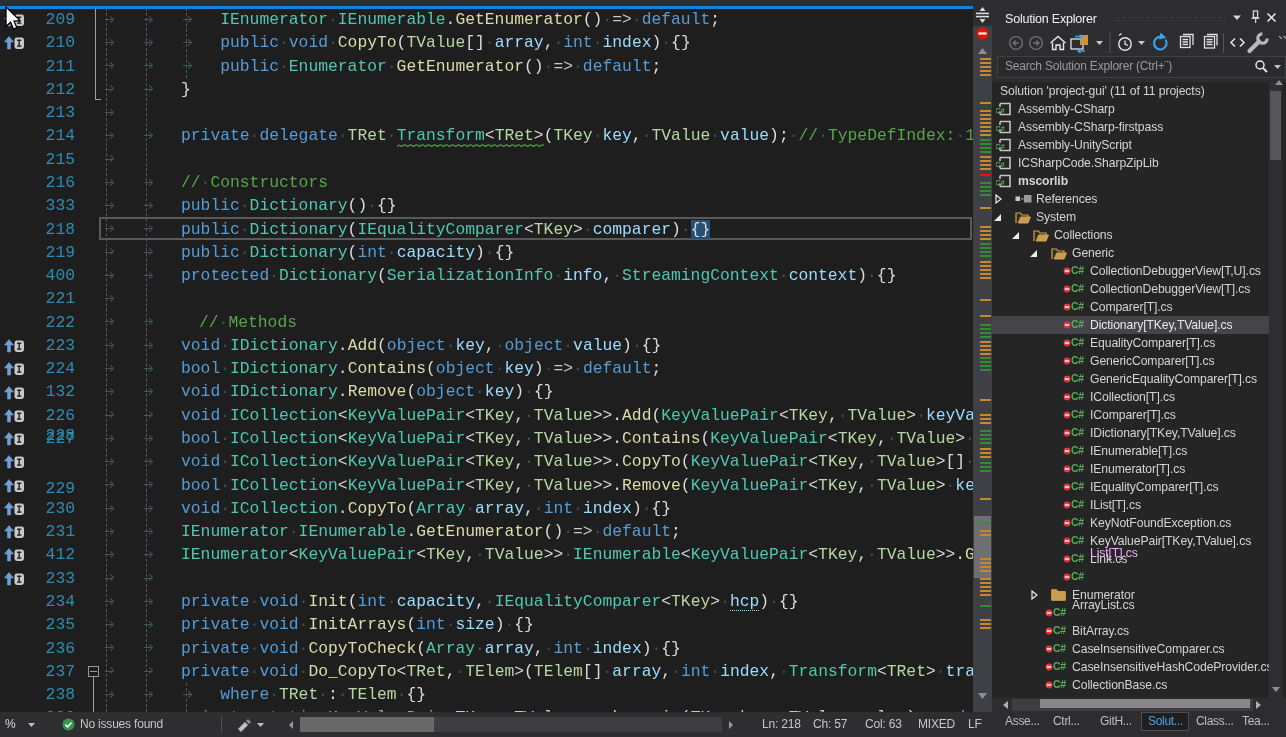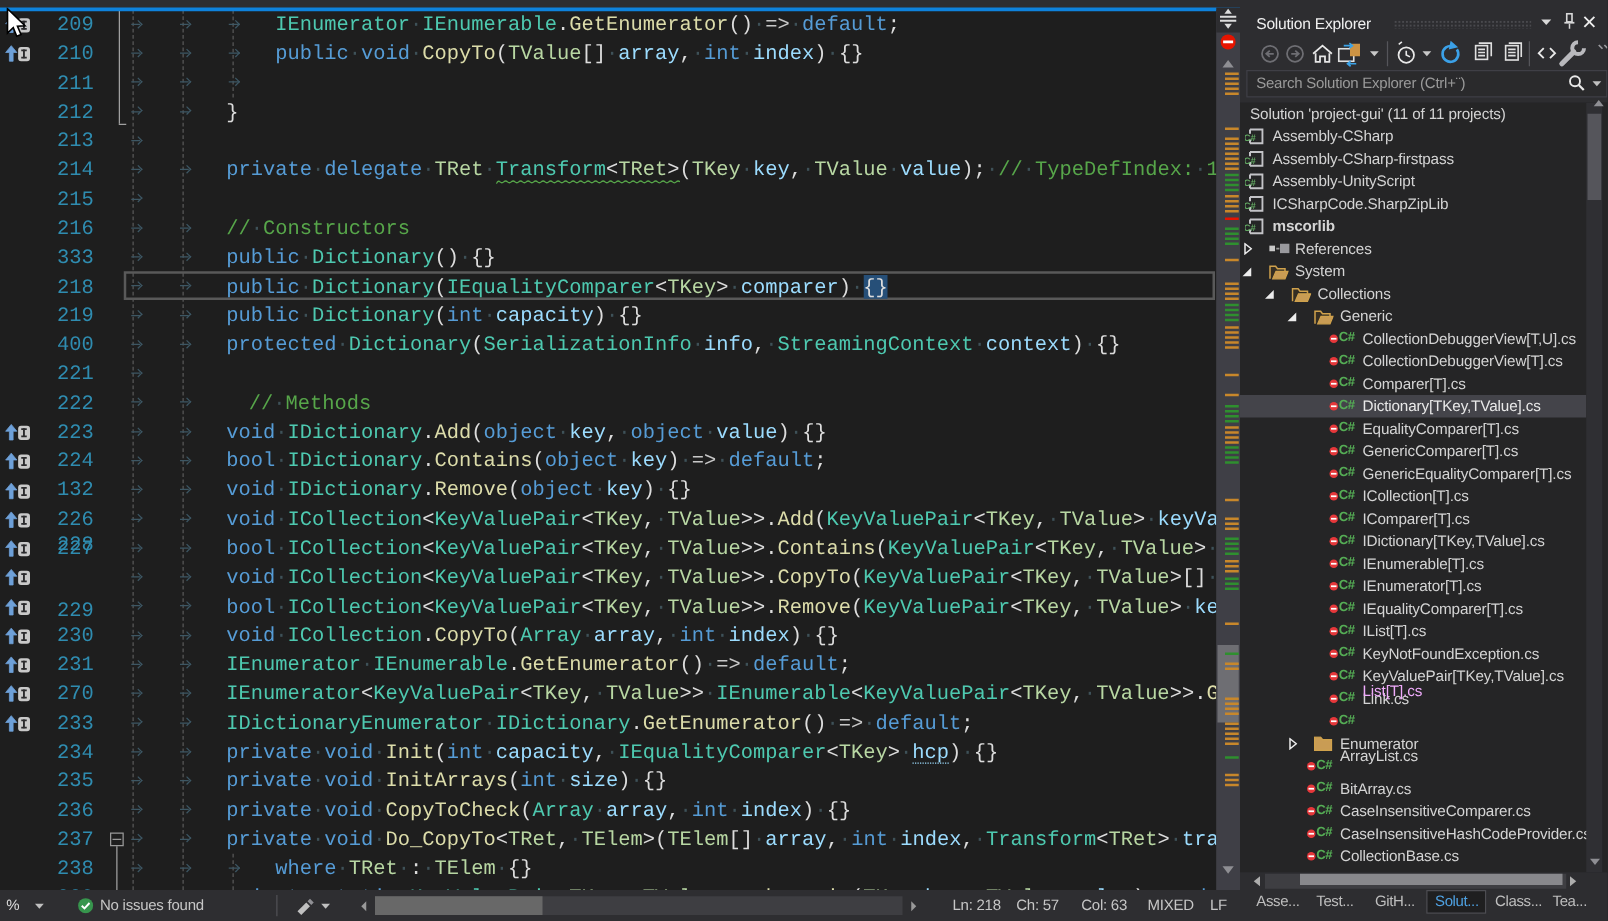--- a/index.html
+++ b/index.html
@@ -134,21 +134,21 @@
 <div class="ln" style="top:302.64px">222</div>
 <div class="ln" style="top:325.92px">223</div>
 <div class="ln" style="top:349.20px">224</div>
 <div class="ln" style="top:372.48px">132</div>
 <div class="ln" style="top:395.76px">226</div>
 <div class="ln" style="top:419.04px">227</div>
 <div class="ln" style="top:416px">228</div>
 <div class="ln" style="top:469px">229</div>
 <div class="ln" style="top:488.88px">230</div>
 <div class="ln" style="top:512.16px">231</div>
-<div class="ln" style="top:535.44px">270</div>
+<div class="ln" style="top:535.44px">412</div>
 <div class="ln" style="top:558.72px">233</div>
 <div class="ln" style="top:582.00px">234</div>
 <div class="ln" style="top:605.28px">235</div>
 <div class="ln" style="top:628.56px">236</div>
 <div class="ln" style="top:651.84px">237</div>
 <div class="ln" style="top:675.12px">238</div>
 <div class="ln" style="top:698.40px">239</div>
 <div class="ar" style="left:104.6px;top:10.8px"></div>
 <div class="ar" style="left:143.8px;top:10.8px"></div>
 <div class="ar" style="left:183.0px;top:10.8px"></div>
@@ -206,20 +206,21 @@
 <div class="ar" style="left:104.6px;top:639.4px"></div>
 <div class="ar" style="left:143.8px;top:639.4px"></div>
 <div class="ar" style="left:104.6px;top:662.6px"></div>
 <div class="ar" style="left:143.8px;top:662.6px"></div>
 <div class="ar" style="left:104.6px;top:685.9px"></div>
 <div class="ar" style="left:143.8px;top:685.9px"></div>
 <div class="ar" style="left:183.0px;top:685.9px"></div>
 
 <div class="cl" style="left:220.2px;top:0.00px"><i class="t" style="font-style:normal">IEnumerator</i><s>·</s><i class="t" style="font-style:normal">IEnumerable</i>.<i class="m" style="font-style:normal">GetEnumerator</i>()<s>·</s><i class="o" style="font-style:normal">=&gt;</i><s>·</s><i class="k" style="font-style:normal">default</i>;</div>
 <div class="cl" style="left:220.2px;top:23.28px"><i class="k" style="font-style:normal">public</i><s>·</s><i class="k" style="font-style:normal">void</i><s>·</s><i class="m" style="font-style:normal">CopyTo</i>(<i class="g" style="font-style:normal">TValue</i>[]<s>·</s><i class="p" style="font-style:normal">array</i>,<s>·</s><i class="k" style="font-style:normal">int</i><s>·</s><i class="p" style="font-style:normal">index</i>)<s>·</s>{}</div>
+<div class="cl" style="left:220.2px;top:46.56px"><i class="k" style="font-style:normal">public</i><s>·</s><i class="t" style="font-style:normal">Enumerator</i><s>·</s><i class="m" style="font-style:normal">GetEnumerator</i>()<s>·</s><i class="o" style="font-style:normal">=&gt;</i><s>·</s><i class="k" style="font-style:normal">default</i>;</div>
 <div class="cl" style="left:181.0px;top:69.84px">}</div>
 <div class="cl" style="left:141.8px;top:93.12px"></div>
 <div class="cl" style="left:181.0px;top:116.40px"><i class="k" style="font-style:normal">private</i><s>·</s><i class="k" style="font-style:normal">delegate</i><s>·</s><i class="g" style="font-style:normal">TRet</i><s>·</s><i class="t" style="font-style:normal">Transform</i>&lt;<i class="g" style="font-style:normal">TRet</i>&gt;(<i class="g" style="font-style:normal">TKey</i><s>·</s><i class="p" style="font-style:normal">key</i>,<s>·</s><i class="g" style="font-style:normal">TValue</i><s>·</s><i class="p" style="font-style:normal">value</i>);<s>·</s><i class="c" style="font-style:normal">//<s>·</s>TypeDefIndex:<s>·</s>18</i></div>
 <div class="cl" style="left:141.8px;top:139.68px"></div>
 <div class="cl" style="left:181.0px;top:162.96px"><i class="c" style="font-style:normal">//<s>·</s>Constructors</i></div>
 <div class="cl" style="left:181.0px;top:209.52px"><i class="k" style="font-style:normal">public</i><s>·</s><i class="t" style="font-style:normal">Dictionary</i>(<i class="t" style="font-style:normal">IEqualityComparer</i>&lt;<i class="g" style="font-style:normal">TKey</i>&gt;<s>·</s><i class="p" style="font-style:normal">comparer</i>)<s>·</s><span style="background:#264f78">{}</span></div>
 <div class="cl" style="left:181.0px;top:186.24px"><i class="k" style="font-style:normal">public</i><s>·</s><i class="t" style="font-style:normal">Dictionary</i>()<s>·</s>{}</div>
 <div class="cl" style="left:181.0px;top:232.80px"><i class="k" style="font-style:normal">public</i><s>·</s><i class="t" style="font-style:normal">Dictionary</i>(<i class="k" style="font-style:normal">int</i><s>·</s><i class="p" style="font-style:normal">capacity</i>)<s>·</s>{}</div>
 <div class="cl" style="left:181.0px;top:256.08px"><i class="k" style="font-style:normal">protected</i><s>·</s><i class="t" style="font-style:normal">Dictionary</i>(<i class="t" style="font-style:normal">SerializationInfo</i><s>·</s><i class="p" style="font-style:normal">info</i>,<s>·</s><i class="t" style="font-style:normal">StreamingContext</i><s>·</s><i class="p" style="font-style:normal">context</i>)<s>·</s>{}</div>
 <div class="cl" style="left:141.8px;top:279.36px"></div>
@@ -227,21 +228,20 @@
 <div class="cl" style="left:181.0px;top:325.92px"><i class="k" style="font-style:normal">void</i><s>·</s><i class="t" style="font-style:normal">IDictionary</i>.<i class="m" style="font-style:normal">Add</i>(<i class="k" style="font-style:normal">object</i><s>·</s><i class="p" style="font-style:normal">key</i>,<s>·</s><i class="k" style="font-style:normal">object</i><s>·</s><i class="p" style="font-style:normal">value</i>)<s>·</s>{}</div>
 <div class="cl" style="left:181.0px;top:349.20px"><i class="k" style="font-style:normal">bool</i><s>·</s><i class="t" style="font-style:normal">IDictionary</i>.<i class="m" style="font-style:normal">Contains</i>(<i class="k" style="font-style:normal">object</i><s>·</s><i class="p" style="font-style:normal">key</i>)<s>·</s><i class="o" style="font-style:normal">=&gt;</i><s>·</s><i class="k" style="font-style:normal">default</i>;</div>
 <div class="cl" style="left:181.0px;top:372.48px"><i class="k" style="font-style:normal">void</i><s>·</s><i class="t" style="font-style:normal">IDictionary</i>.<i class="m" style="font-style:normal">Remove</i>(<i class="k" style="font-style:normal">object</i><s>·</s><i class="p" style="font-style:normal">key</i>)<s>·</s>{}</div>
 <div class="cl" style="left:181.0px;top:395.76px"><i class="k" style="font-style:normal">void</i><s>·</s><i class="t" style="font-style:normal">ICollection</i>&lt;<i class="t" style="font-style:normal">KeyValuePair</i>&lt;<i class="g" style="font-style:normal">TKey</i>,<s>·</s><i class="g" style="font-style:normal">TValue</i>&gt;&gt;.<i class="m" style="font-style:normal">Add</i>(<i class="t" style="font-style:normal">KeyValuePair</i>&lt;<i class="g" style="font-style:normal">TKey</i>,<s>·</s><i class="g" style="font-style:normal">TValue</i>&gt;<s>·</s><i class="p" style="font-style:normal">keyValuePair</i>){}</div>
 <div class="cl" style="left:181.0px;top:419.04px"><i class="k" style="font-style:normal">bool</i><s>·</s><i class="t" style="font-style:normal">ICollection</i>&lt;<i class="t" style="font-style:normal">KeyValuePair</i>&lt;<i class="g" style="font-style:normal">TKey</i>,<s>·</s><i class="g" style="font-style:normal">TValue</i>&gt;&gt;.<i class="m" style="font-style:normal">Contains</i>(<i class="t" style="font-style:normal">KeyValuePair</i>&lt;<i class="g" style="font-style:normal">TKey</i>,<s>·</s><i class="g" style="font-style:normal">TValue</i>&gt;<s>·</s>){}</div>
 <div class="cl" style="left:181.0px;top:442.32px"><i class="k" style="font-style:normal">void</i><s>·</s><i class="t" style="font-style:normal">ICollection</i>&lt;<i class="t" style="font-style:normal">KeyValuePair</i>&lt;<i class="g" style="font-style:normal">TKey</i>,<s>·</s><i class="g" style="font-style:normal">TValue</i>&gt;&gt;.<i class="m" style="font-style:normal">CopyTo</i>(<i class="t" style="font-style:normal">KeyValuePair</i>&lt;<i class="g" style="font-style:normal">TKey</i>,<s>·</s><i class="g" style="font-style:normal">TValue</i>&gt;[]<s>·</s>)</div>
 <div class="cl" style="left:181.0px;top:465.60px"><i class="k" style="font-style:normal">bool</i><s>·</s><i class="t" style="font-style:normal">ICollection</i>&lt;<i class="t" style="font-style:normal">KeyValuePair</i>&lt;<i class="g" style="font-style:normal">TKey</i>,<s>·</s><i class="g" style="font-style:normal">TValue</i>&gt;&gt;.<i class="m" style="font-style:normal">Remove</i>(<i class="t" style="font-style:normal">KeyValuePair</i>&lt;<i class="g" style="font-style:normal">TKey</i>,<s>·</s><i class="g" style="font-style:normal">TValue</i>&gt;<s>·</s><i class="p" style="font-style:normal">keyValuePair</i>)</div>
 <div class="cl" style="left:181.0px;top:488.88px"><i class="k" style="font-style:normal">void</i><s>·</s><i class="t" style="font-style:normal">ICollection</i>.<i class="m" style="font-style:normal">CopyTo</i>(<i class="t" style="font-style:normal">Array</i><s>·</s><i class="p" style="font-style:normal">array</i>,<s>·</s><i class="k" style="font-style:normal">int</i><s>·</s><i class="p" style="font-style:normal">index</i>)<s>·</s>{}</div>
 <div class="cl" style="left:181.0px;top:512.16px"><i class="t" style="font-style:normal">IEnumerator</i><s>·</s><i class="t" style="font-style:normal">IEnumerable</i>.<i class="m" style="font-style:normal">GetEnumerator</i>()<s>·</s><i class="o" style="font-style:normal">=&gt;</i><s>·</s><i class="k" style="font-style:normal">default</i>;</div>
 <div class="cl" style="left:181.0px;top:535.44px"><i class="t" style="font-style:normal">IEnumerator</i>&lt;<i class="t" style="font-style:normal">KeyValuePair</i>&lt;<i class="g" style="font-style:normal">TKey</i>,<s>·</s><i class="g" style="font-style:normal">TValue</i>&gt;&gt;<s>·</s><i class="t" style="font-style:normal">IEnumerable</i>&lt;<i class="t" style="font-style:normal">KeyValuePair</i>&lt;<i class="g" style="font-style:normal">TKey</i>,<s>·</s><i class="g" style="font-style:normal">TValue</i>&gt;&gt;.<i class="m" style="font-style:normal">GetEnumerator</i>()</div>
-<div class="cl" style="left:181.0px;top:558.72px"><i class="t" style="font-style:normal">IDictionaryEnumerator</i><s>·</s><i class="t" style="font-style:normal">IDictionary</i>.<i class="m" style="font-style:normal">GetEnumerator</i>()<s>·</s><i class="o" style="font-style:normal">=&gt;</i><s>·</s><i class="k" style="font-style:normal">default</i>;</div>
 <div class="cl" style="left:181.0px;top:582.00px"><i class="k" style="font-style:normal">private</i><s>·</s><i class="k" style="font-style:normal">void</i><s>·</s><i class="m" style="font-style:normal">Init</i>(<i class="k" style="font-style:normal">int</i><s>·</s><i class="p" style="font-style:normal">capacity</i>,<s>·</s><i class="t" style="font-style:normal">IEqualityComparer</i>&lt;<i class="g" style="font-style:normal">TKey</i>&gt;<s>·</s><i class="p" style="font-style:normal">hcp</i>)<s>·</s>{}</div>
 <div class="cl" style="left:181.0px;top:605.28px"><i class="k" style="font-style:normal">private</i><s>·</s><i class="k" style="font-style:normal">void</i><s>·</s><i class="m" style="font-style:normal">InitArrays</i>(<i class="k" style="font-style:normal">int</i><s>·</s><i class="p" style="font-style:normal">size</i>)<s>·</s>{}</div>
 <div class="cl" style="left:181.0px;top:628.56px"><i class="k" style="font-style:normal">private</i><s>·</s><i class="k" style="font-style:normal">void</i><s>·</s><i class="m" style="font-style:normal">CopyToCheck</i>(<i class="t" style="font-style:normal">Array</i><s>·</s><i class="p" style="font-style:normal">array</i>,<s>·</s><i class="k" style="font-style:normal">int</i><s>·</s><i class="p" style="font-style:normal">index</i>)<s>·</s>{}</div>
 <div class="cl" style="left:181.0px;top:651.84px"><i class="k" style="font-style:normal">private</i><s>·</s><i class="k" style="font-style:normal">void</i><s>·</s><i class="m" style="font-style:normal">Do_CopyTo</i>&lt;<i class="g" style="font-style:normal">TRet</i>,<s>·</s><i class="g" style="font-style:normal">TElem</i>&gt;(<i class="g" style="font-style:normal">TElem</i>[]<s>·</s><i class="p" style="font-style:normal">array</i>,<s>·</s><i class="k" style="font-style:normal">int</i><s>·</s><i class="p" style="font-style:normal">index</i>,<s>·</s><i class="t" style="font-style:normal">Transform</i>&lt;<i class="g" style="font-style:normal">TRet</i>&gt;<s>·</s><i class="p" style="font-style:normal">transform</i>)</div>
 <div class="cl" style="left:220.2px;top:675.12px"><i class="k" style="font-style:normal">where</i><s>·</s><i class="g" style="font-style:normal">TRet</i><s>·</s>:<s>·</s><i class="g" style="font-style:normal">TElem</i><s>·</s>{}</div>
 <div class="cl" style="left:181.0px;top:698.40px"><i class="k" style="font-style:normal">private</i><s>·</s><i class="k" style="font-style:normal">static</i><s>·</s><i class="t" style="font-style:normal">KeyValuePair</i>&lt;<i class="g" style="font-style:normal">TKey</i>,<s>·</s><i class="g" style="font-style:normal">TValue</i>&gt;<s>·</s><i class="m" style="font-style:normal">make_pair</i>(<i class="g" style="font-style:normal">TKey</i><s>·</s><i class="p" style="font-style:normal">key</i>,<s>·</s><i class="g" style="font-style:normal">TValue</i><s>·</s><i class="p" style="font-style:normal">value</i>)<s>·</s><i class="o" style="font-style:normal">=&gt;</i><s>·</s><i class="k" style="font-style:normal">de</i></div>
 <svg class="abs" style="left:397px;top:136px" width="147" height="4" viewBox="0 0 147 4">
       <path d="M0 3 Q 1.5 0 3 1.5 T 6 1.5 T 9 1.5 T 12 1.5 T 15 1.5 T 18 1.5 T 21 1.5 T 24 1.5 T 27 1.5 T 30 1.5 T 33 1.5 T 36 1.5 T 39 1.5 T 42 1.5 T 45 1.5 T 48 1.5 T 51 1.5 T 54 1.5 T 57 1.5 T 60 1.5 T 63 1.5 T 66 1.5 T 69 1.5 T 72 1.5 T 75 1.5 T 78 1.5 T 81 1.5 T 84 1.5 T 87 1.5 T 90 1.5 T 93 1.5 T 96 1.5 T 99 1.5 T 102 1.5 T 105 1.5 T 108 1.5 T 111 1.5 T 114 1.5 T 117 1.5 T 120 1.5 T 123 1.5 T 126 1.5 T 129 1.5 T 132 1.5 T 135 1.5 T 138 1.5 T 141 1.5 T 144 1.5 T 147 1.5" stroke="#57a64a" stroke-width="1.1" fill="none"></path>
     </svg>
 <div class="abs" style="left:730px;top:602px;width:29px;height:0;border-top:1.4px dotted #9cdcfe"></div>
@@ -675,20 +675,20 @@
 <svg class="abs" style="left:9px;top:2px" width="9" height="10" viewBox="0 0 9 10">
       <path d="M7 1 L2 5 L7 9 Z" fill="#adadad"></path>
     </svg>
 <svg class="abs" style="left:262px;top:2px" width="9" height="10" viewBox="0 0 9 10">
       <path d="M2 1 L7 5 L2 9 Z" fill="#adadad"></path>
     </svg>
 </div>
 <div class="abs" style="left:992px;top:712px;width:294px;height:25px;background:#2d2d30">
 <div class="abs" style="left:149px;top:0;width:48px;height:19px;background:#1f1f20;border:1px solid #4d4d52"></div>
 <div class="abs" style="left:13px;top:2px;font-size:12px;letter-spacing:-0.3px;color:#bebebe">Asse...</div>
-<div class="abs" style="left:61px;top:2px;font-size:12px;letter-spacing:-0.3px;color:#bebebe">Test...</div>
+<div class="abs" style="left:61px;top:2px;font-size:12px;letter-spacing:-0.3px;color:#bebebe">Ctrl...</div>
 <div class="abs" style="left:108px;top:2px;font-size:12px;letter-spacing:-0.3px;color:#bebebe">GitH...</div>
 <div class="abs" style="left:156px;top:2px;font-size:12px;letter-spacing:-0.3px;color:#4ea0e0">Solut...</div>
 <div class="abs" style="left:204px;top:2px;font-size:12px;letter-spacing:-0.3px;color:#bebebe">Class...</div>
 <div class="abs" style="left:250px;top:2px;font-size:12px;letter-spacing:-0.3px;color:#bebebe">Tea...</div>
 </div>
 <svg class="abs" style="left:2px;top:6px" width="20" height="28" viewBox="0 0 20 28">
 <path d="M4 1 L4 20.5 L8.6 16.2 L11.4 23 L14.8 21.6 L12 15 L18 14.6 Z" fill="#fff" stroke="#000" stroke-width="1.3"></path>
   </svg>
 </body></html>

